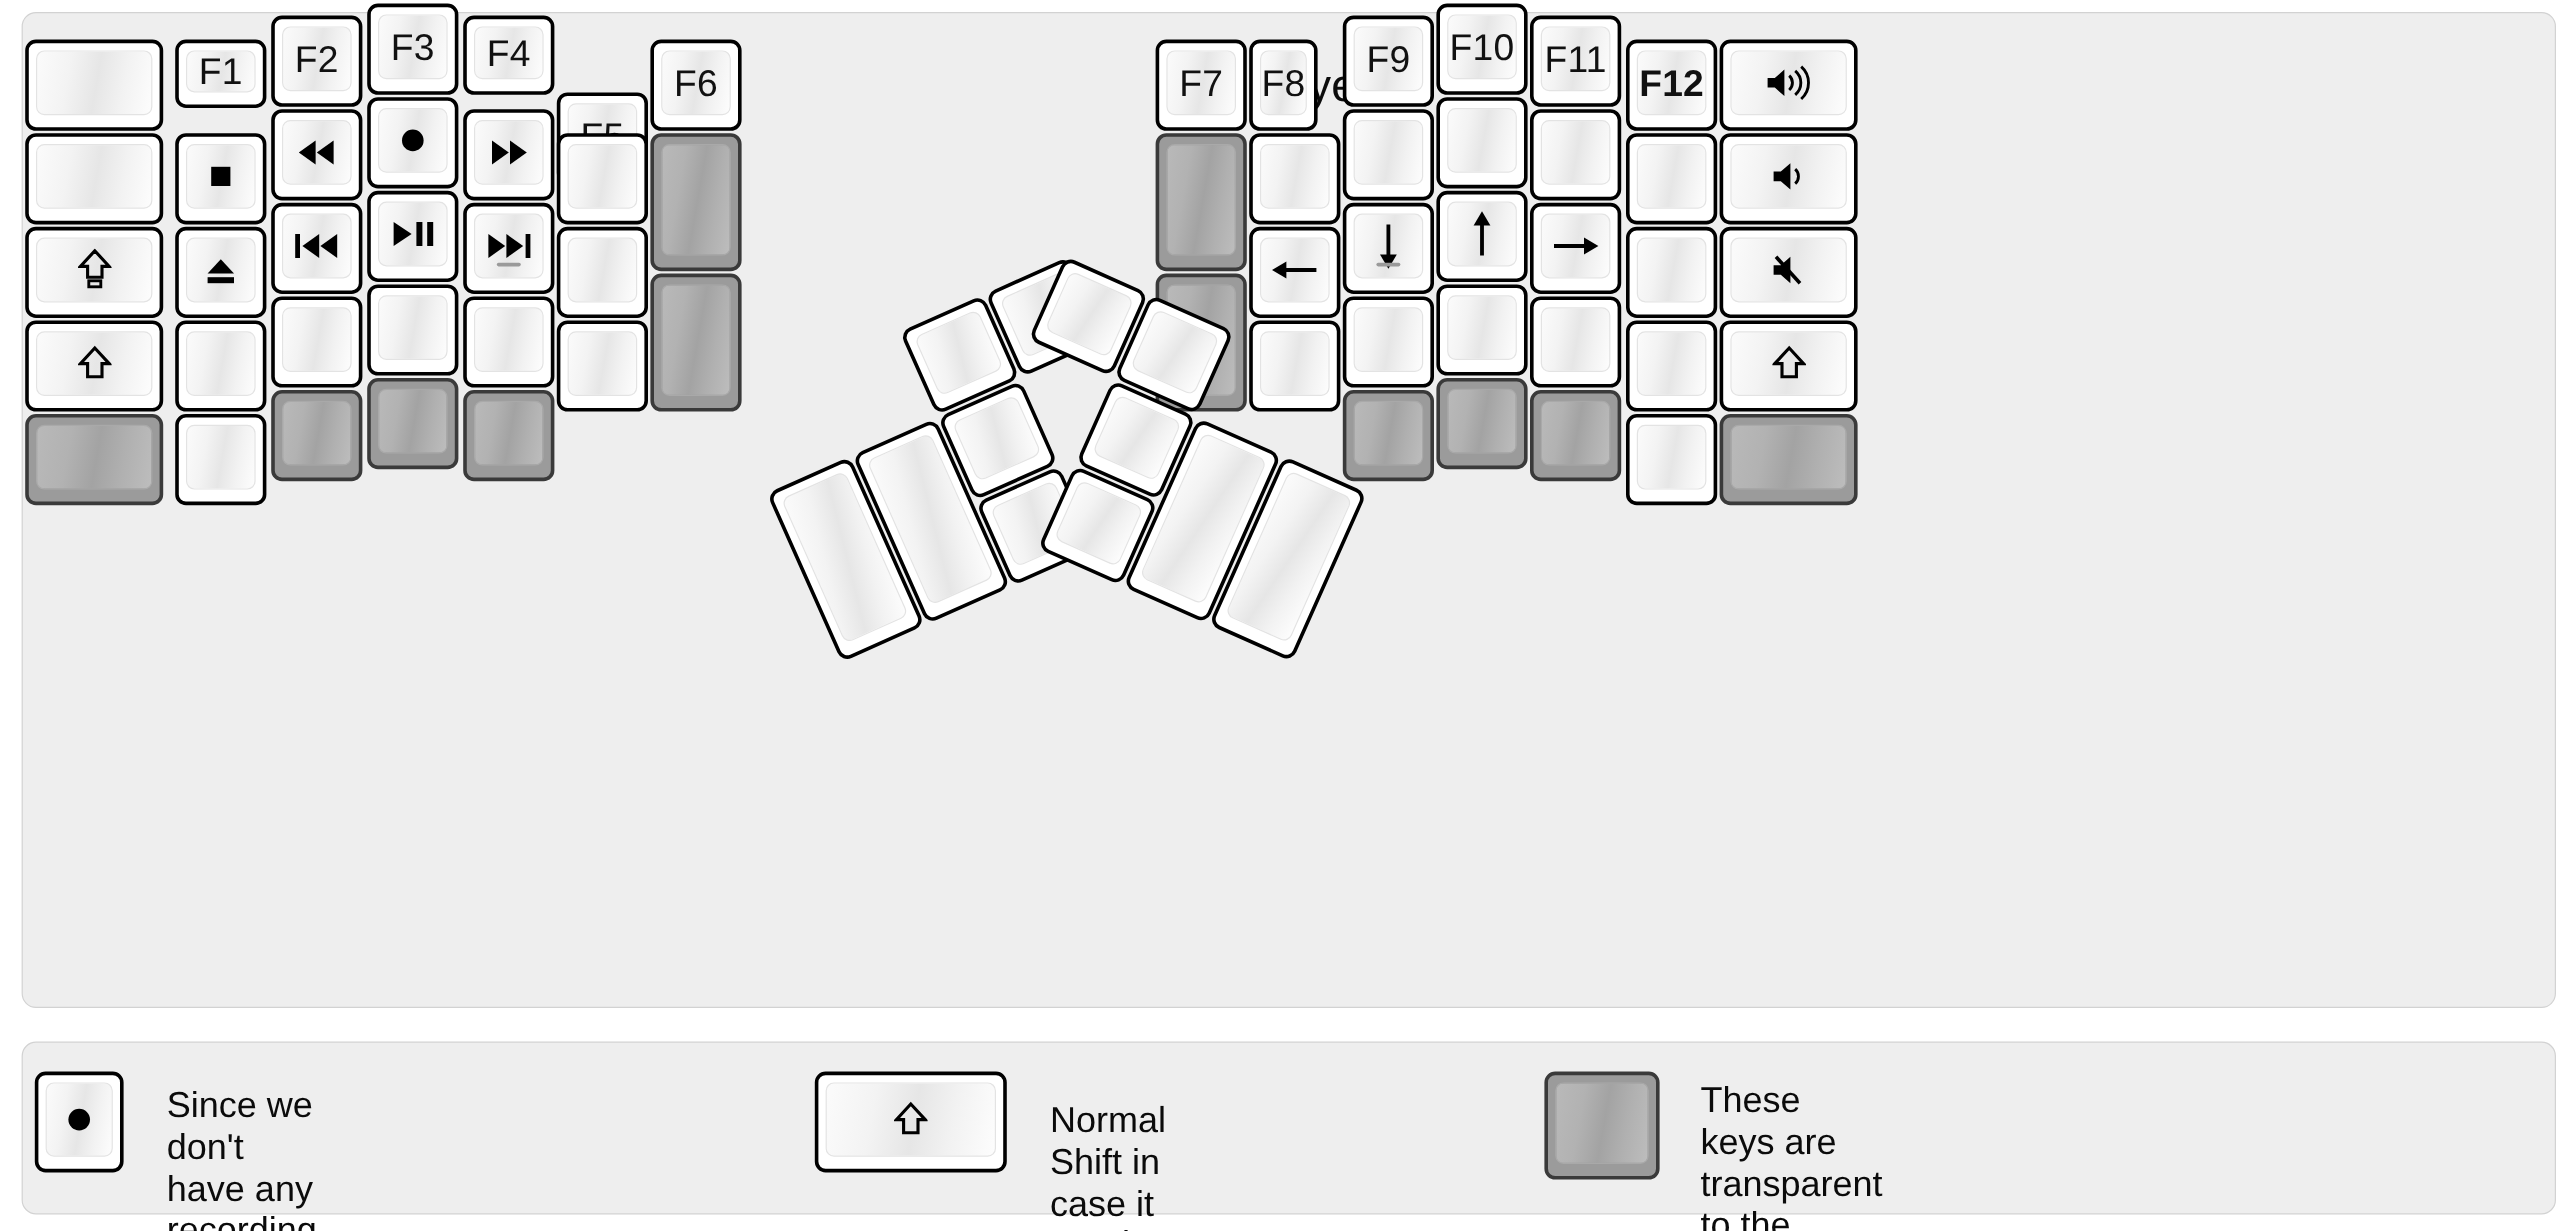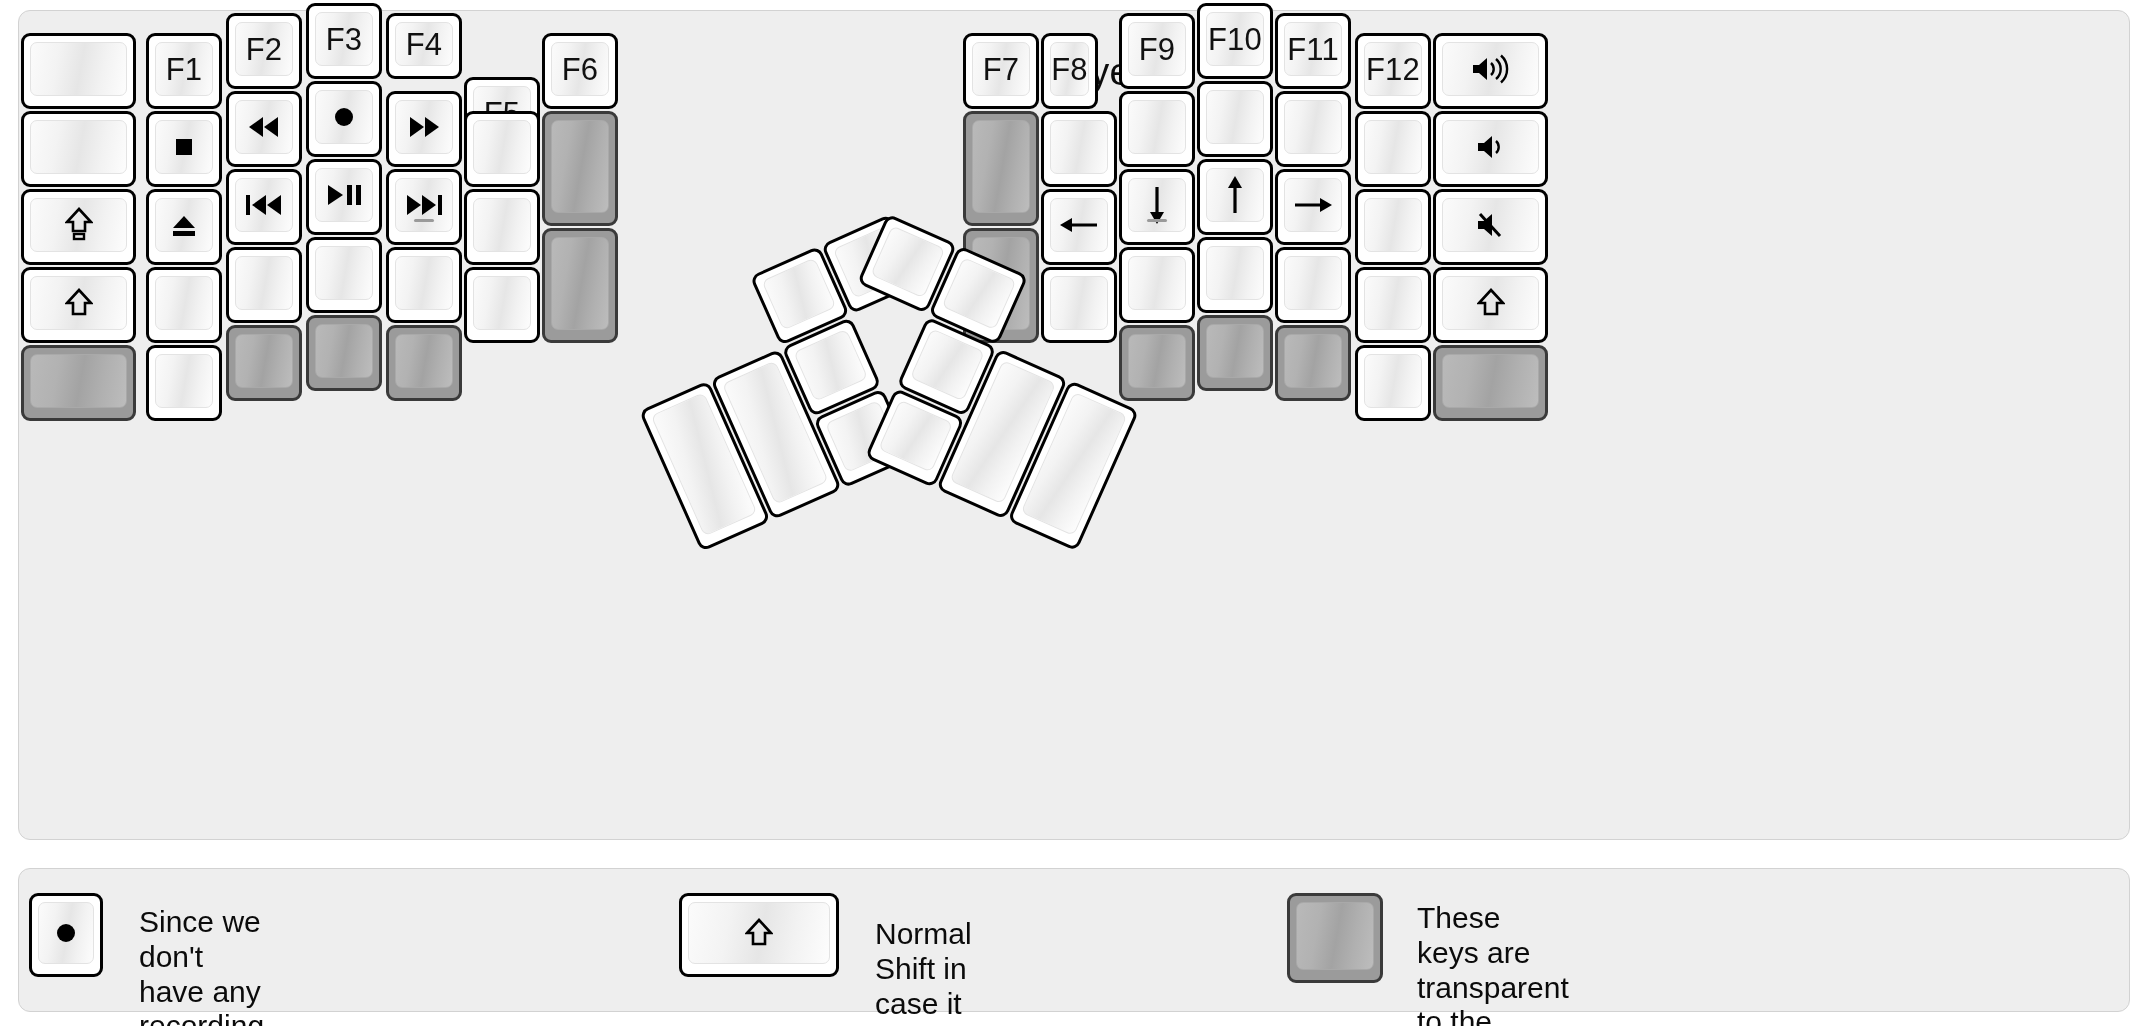--- a/index.html
+++ b/index.html
@@ -151,21 +151,21 @@
             <span class="glyph">
               <svg width="28" height="32" viewBox="0 0 28 32">
                 <path d="M14 3 L26 16 L20 16 L20 27 L8 27 L8 16 L2 16 Z" fill="none" stroke="#000" stroke-width="2.6" stroke-linejoin="miter"></path>
               </svg>
             </span>
           </div>
         </div>
         <div class="key trans" style="left: 2px; top: 334px; width: 115px; height: 76px;">
           <div class="cap"></div>
         </div>
-        <div class="key" style="left: 127px; top: 22px; width: 76px; height: 76px;">
+        <div class="key" style="left: 127px; top: 22px; width: 76px; height: 57px;">
           <div class="cap">
             <span class="legend-text">F1</span>
           </div>
         </div>
         <div class="key" style="left: 127px; top: 100px; width: 76px; height: 76px;">
           <div class="cap">
             <span class="glyph">
               <svg width="30" height="30" viewBox="0 0 30 30">
                 <rect x="7" y="7" width="16" height="16" fill="#000"></rect>
               </svg>
@@ -407,21 +407,21 @@
               </svg>
             </span>
           </div>
         </div>
         <div class="key" style="left: 1256px; top: 236px; width: 76px; height: 76px;">
           <div class="cap"></div>
         </div>
         <div class="key trans" style="left: 1256px; top: 314px; width: 76px; height: 76px;">
           <div class="cap"></div>
         </div>
-        <div class="key" style="left: 1336px; top: 22px; width: 76px; height: 76px;">
+        <div class="key" style="left: 1336px; top: 22px; width: 76px; height: 76px; font-weight: bold;">
           <div class="cap">
             <span class="legend-text">F12</span>
           </div>
         </div>
         <div class="key" style="left: 1336px; top: 100px; width: 76px; height: 76px;">
           <div class="cap"></div>
         </div>
         <div class="key" style="left: 1336px; top: 178px; width: 76px; height: 76px;">
           <div class="cap"></div>
         </div>

